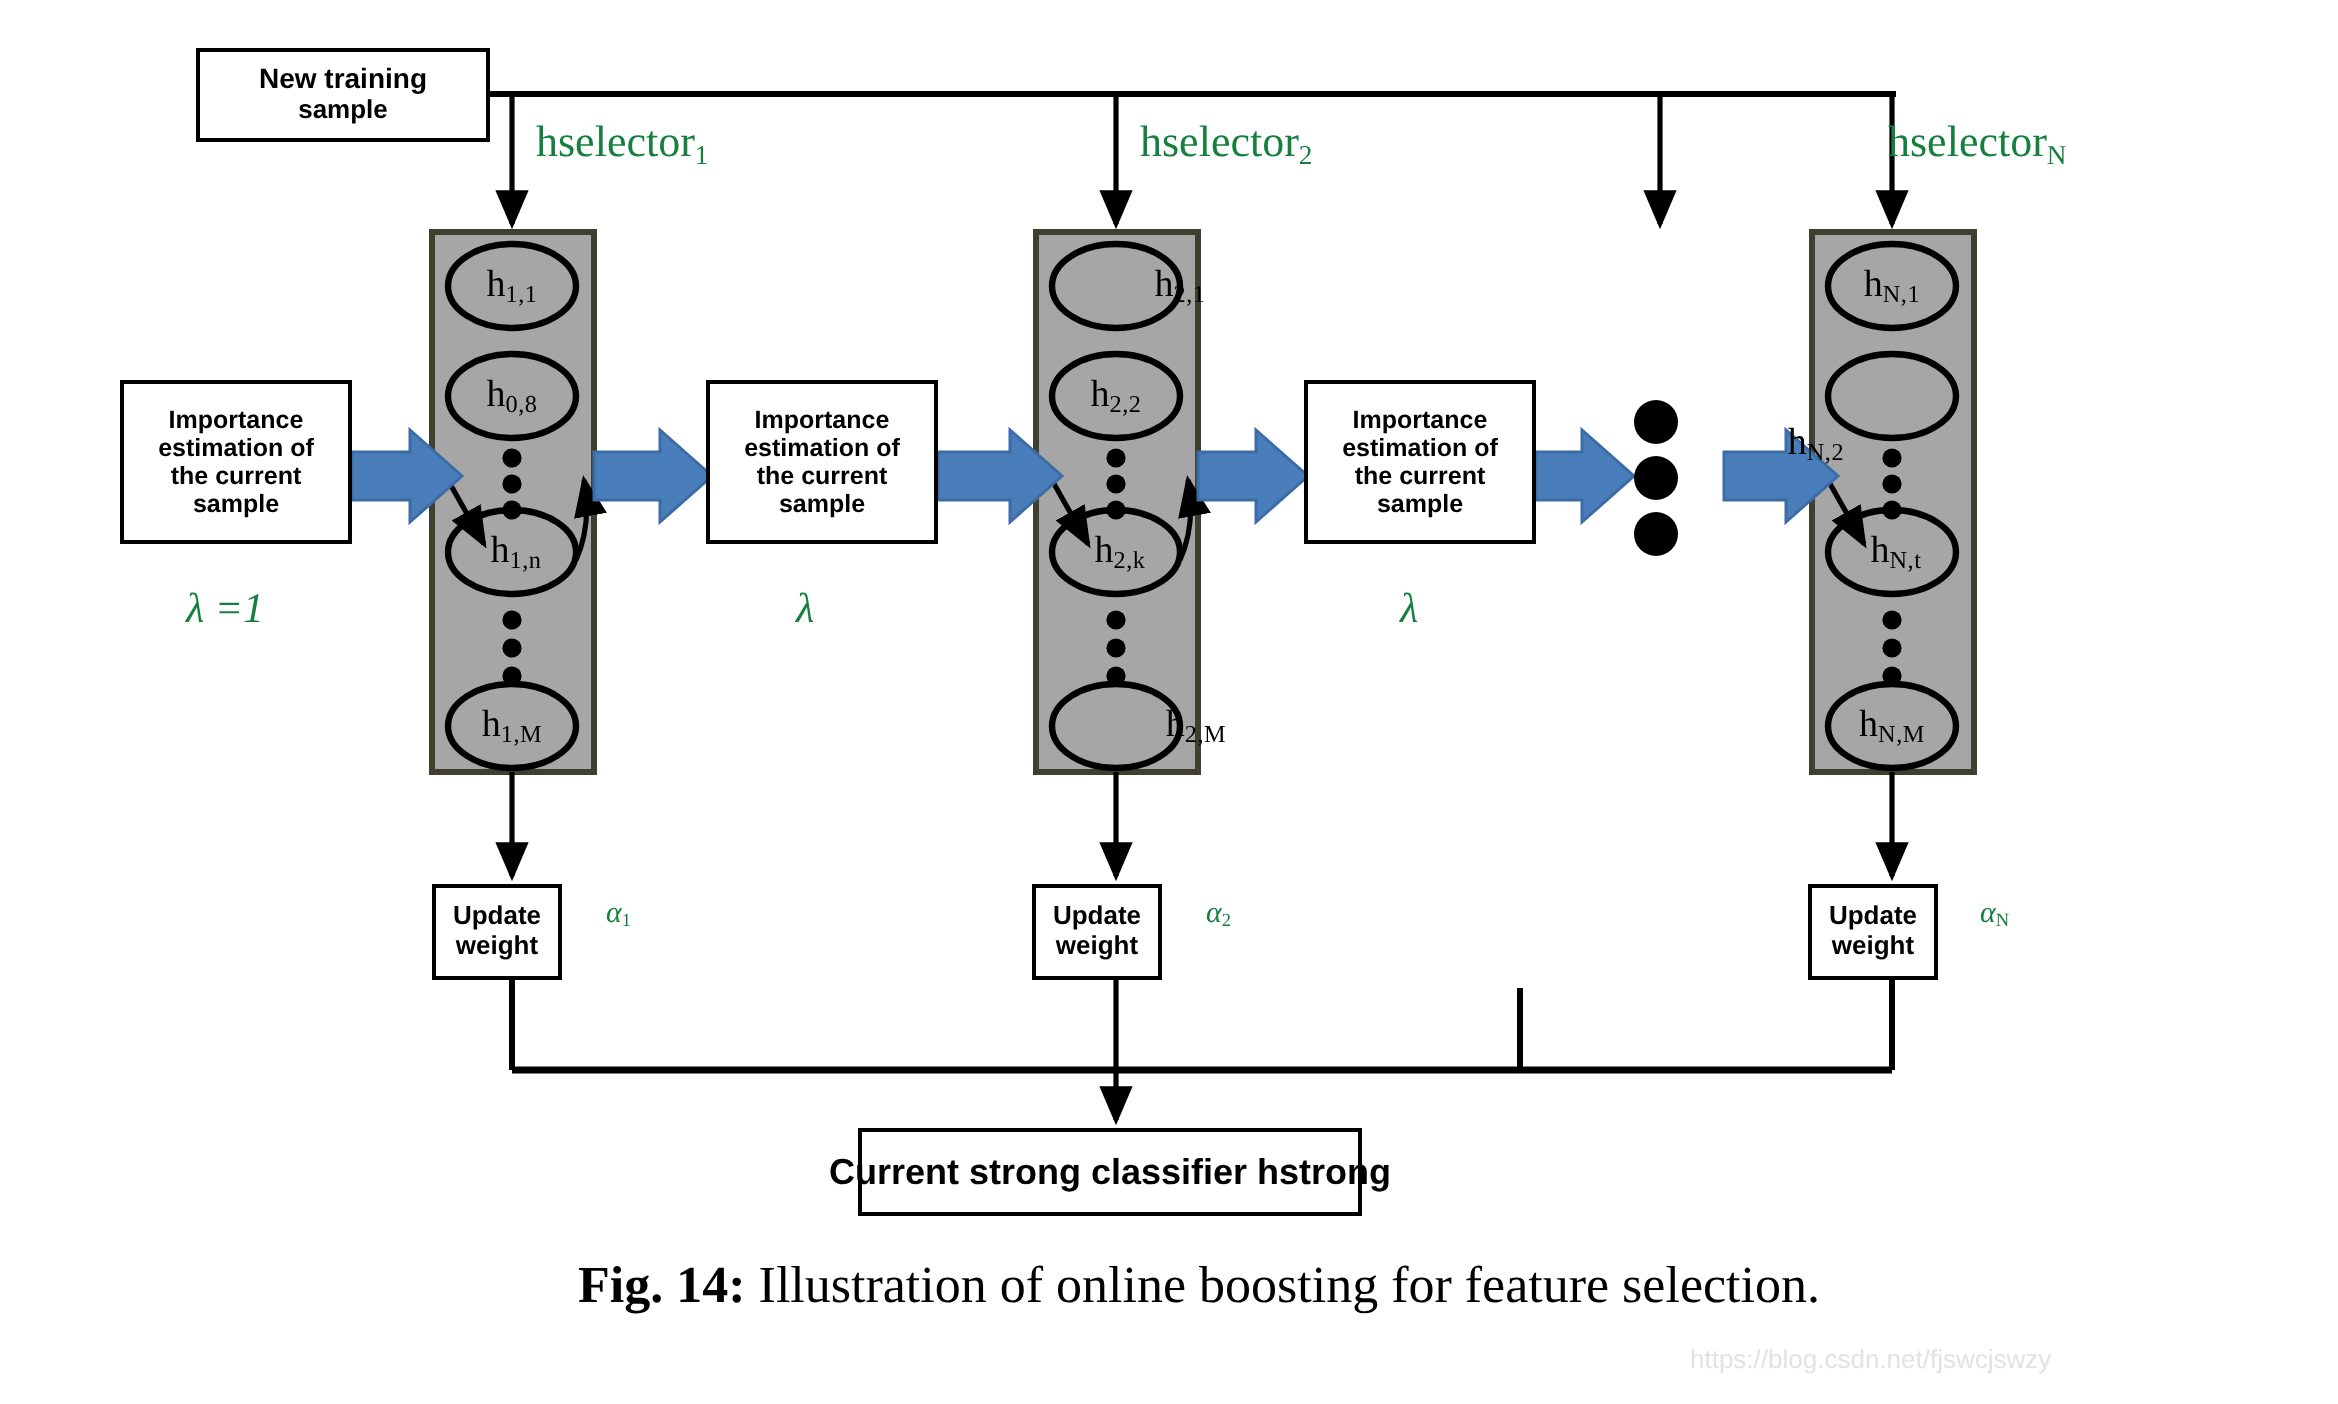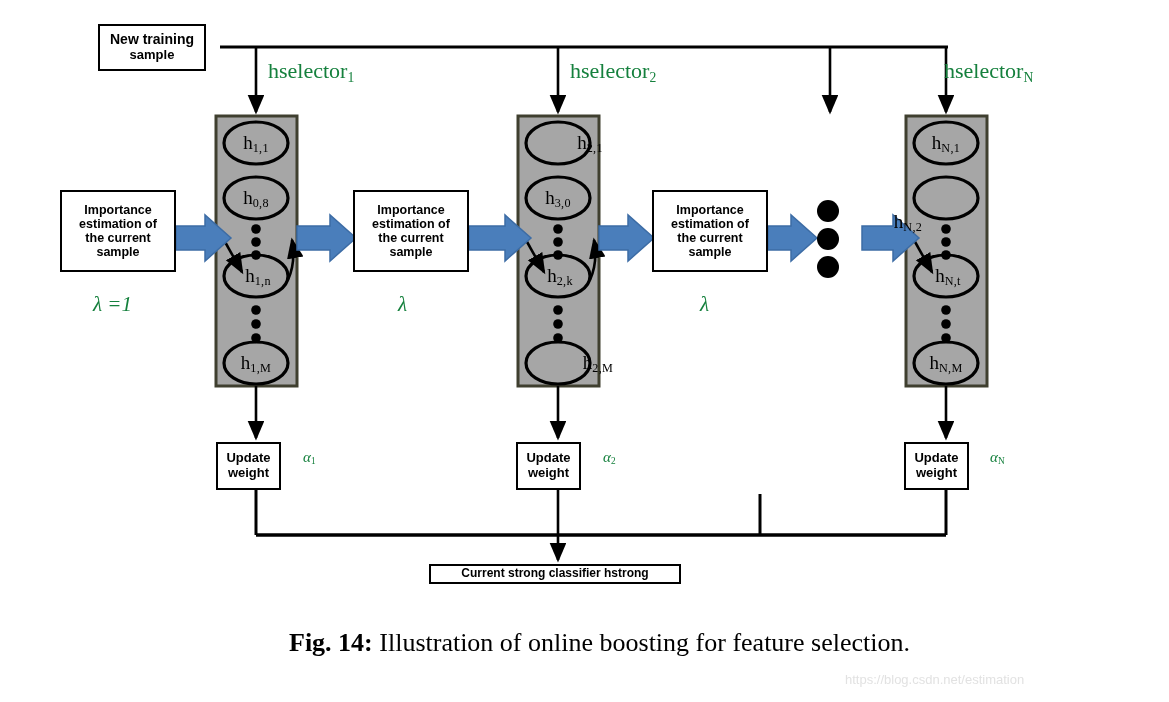--- a/index.html
+++ b/index.html
@@ -36,21 +36,21 @@
     align-items: center;
     justify-content: center;
     text-align: center;
     font-family: "Liberation Sans", sans-serif;
     font-weight: bold;
     color: #000000;
     line-height: 1.12;
   }
   .boxlabel span { display: block; white-space: nowrap; }
   #new-training-sample {
-    left: 98px; top: 24px; width: 108px; height: 47px;
+    left: 98px; top: 24px; width: 147px; height: 47px;
     font-size: 13.5px;
   }
   #new-training-sample .l1 { font-size: 14px; }
   #new-training-sample .l2 { font-size: 13px; }
   .imp-box {
     width: 116px; height: 82px;
     font-size: 12.5px;
     top: 190px;
   }
   #imp-box-1 { left: 60px; }
@@ -58,22 +58,22 @@
   #imp-box-3 { left: 652px; }
   .upd-box {
     width: 65px; height: 48px;
     font-size: 13px;
     top: 442px;
   }
   #upd-box-1 { left: 216px; }
   #upd-box-2 { left: 516px; }
   #upd-box-3 { left: 904px; }
   #strong-box {
-    left: 429px; top: 564px; width: 252px; height: 20px;
-    font-size: 12px;
+    left: 429px; top: 564px; width: 252px; height: 44px;
+    font-size: 18px;
   }
   .mathlabel {
     position: absolute;
     font-family: "Liberation Serif", serif;
     font-style: italic;
     color: #15803d;
     white-space: nowrap;
   }
   .mathlabel sub {
     font-size: 0.62em;
@@ -286,25 +286,25 @@
   <div class="mathlabel alp" id="alp-1"><span>α</span><sub>1</sub></div>
   <div class="mathlabel alp" id="alp-2"><span>α</span><sub>2</sub></div>
   <div class="mathlabel alp" id="alp-3"><span>α</span><sub>N</sub></div>
 
   <div class="hnode" style="left:256px; top:143px;"><span>h</span><sub>1,1</sub></div>
   <div class="hnode" style="left:256px; top:198px;"><span>h</span><sub>0,8</sub></div>
   <div class="hnode" style="left:258px; top:276px;"><span>h</span><sub>1,n</sub></div>
   <div class="hnode" style="left:256px; top:363px;"><span>h</span><sub>1,M</sub></div>
 
   <div class="hnode" style="left:558px; top:143px;margin-left:32px;"><span>h</span><sub>2,1</sub></div>
-  <div class="hnode" style="left:558px; top:198px;"><span>h</span><sub>3,0</sub></div>
+  <div class="hnode" style="left:558px; top:198px;"><span>h</span><sub>2,2</sub></div>
   <div class="hnode" style="left:560px; top:276px;"><span>h</span><sub>2,k</sub></div>
   <div class="hnode" style="left:558px; top:363px;margin-left:40px;"><span>h</span><sub>2,M</sub></div>
 
   <div class="hnode" style="left:946px; top:143px;"><span>h</span><sub>N,1</sub></div>
   <div class="hnode" style="left:908px; top:198px;margin-top:24px;"><span>h</span><sub>N,2</sub></div>
   <div class="hnode" style="left:948px; top:276px;"><span>h</span><sub>N,t</sub></div>
   <div class="hnode" style="left:946px; top:363px;"><span>h</span><sub>N,M</sub></div>
 
   <div id="caption"><span class="fignum">Fig. 14:</span><span> Illustration of online boosting for feature selection.</span></div>
 
-  <div id="watermark">https://blog.csdn.net/estimation</div>
+  <div id="watermark">https://blog.csdn.net/fjswcjswzy</div>
 </div>
 
 </body></html>

